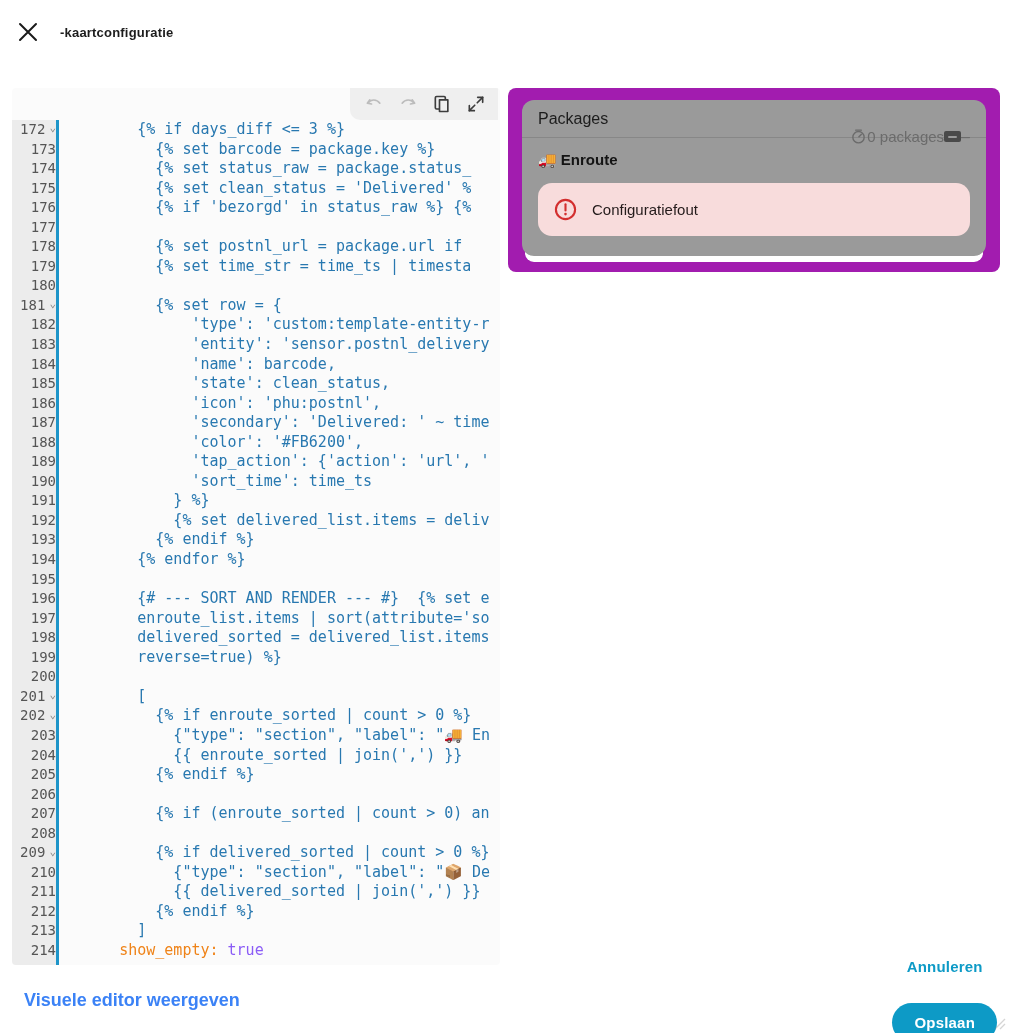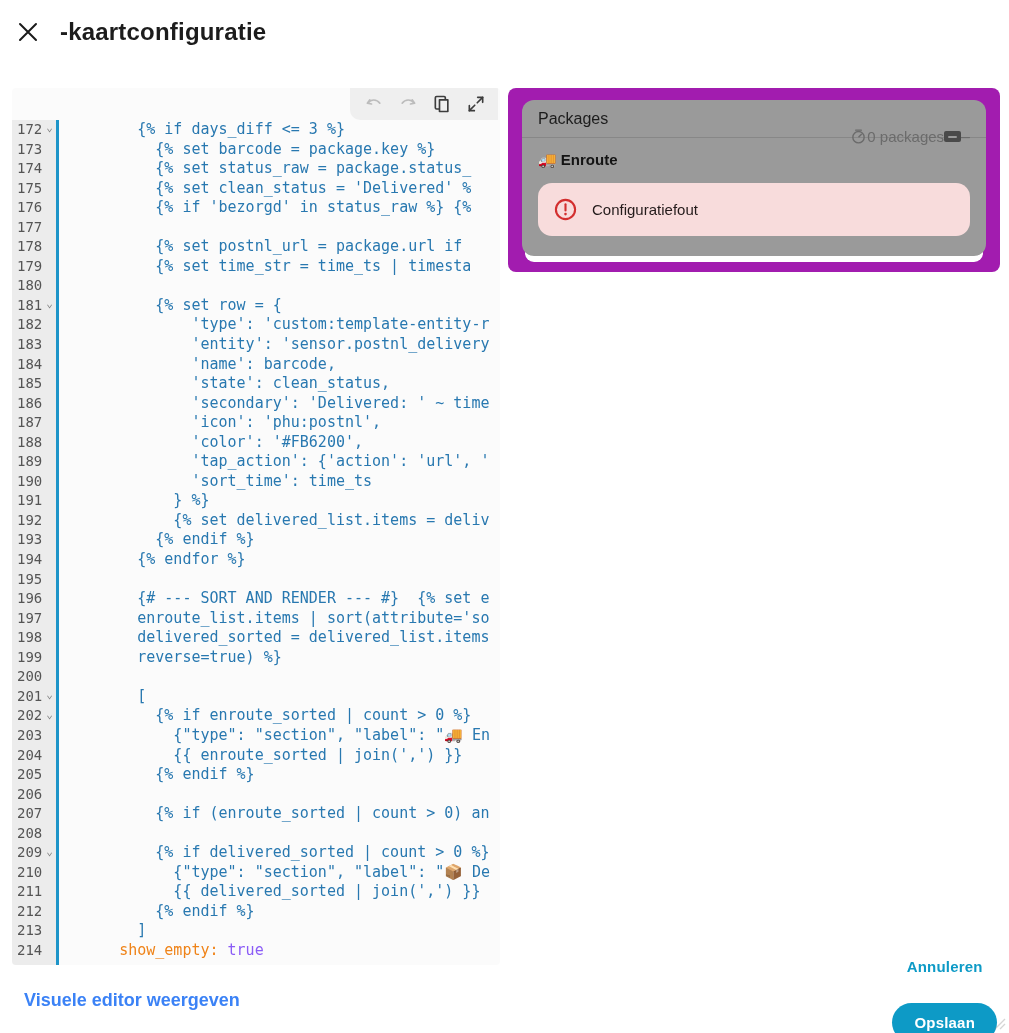--- a/index.html
+++ b/index.html
@@ -2,29 +2,29 @@
 <html><head>
 <meta charset="utf-8">
 <style>
   * { margin:0; padding:0; box-sizing:border-box; }
   html,body { width:1009px; height:1033px; background:#ffffff; font-family:"Liberation Sans", sans-serif; overflow:hidden; }
   .stage { position:relative; width:1009px; height:1033px; background:#fff; }
 
   
   .dlg-header { position:absolute; left:0; top:0; width:100%; height:64px; display:flex; align-items:center; padding:0 14px; }
   .close-btn { width:28px; height:28px; display:flex; align-items:center; justify-content:center; cursor:pointer; }
-  .dlg-title { margin-left:18px; font-size:24px; font-weight:700; color:#1c1c1c; letter-spacing:.2px; }
+  .dlg-title { margin-left:18px; font-size:13px; font-weight:700; color:#1c1c1c; letter-spacing:.2px; }
 
   
   .editor { position:absolute; left:12px; top:88px; width:488px; height:877px; background:#fbfbfb; border-radius:4px; overflow:hidden; }
   .ed-toolbar { position:absolute; top:0; right:2px; height:32px; width:148px; background:#efefef; border-radius:0 0 0 10px; display:flex; align-items:center; justify-content:flex-end; gap:10px; padding:0 10px; }
   .tb-btn { width:24px; height:24px; display:flex; align-items:center; justify-content:center; cursor:pointer; }
   .cm { position:absolute; left:0; top:32px; right:0; bottom:0; display:flex; font-family:"DejaVu Sans Mono","Liberation Mono",monospace; font-size:15px; line-height:19.56px; }
   .gutter { width:44px; background:#ececec; color:#555; flex:none; position:relative; }
-  .gut-line { height:19.56px; display:flex; align-items:center; padding-left:5px; font-size:14px; white-space:nowrap; }
+  .gut-line { height:19.56px; display:flex; align-items:center; padding-left:12px; font-size:14px; white-space:nowrap;justify-content:flex-end; }
   .lnum { color:#555; }
   .fold { color:#818181; font-size:11px; margin-left:4px; margin-top:-3px; cursor:pointer; }
   .blue-bar { width:3px; background:#1e95c9; flex:none; }
   .code { flex:1; overflow:hidden; padding-left:6px; cursor:text; }
   .code-line { height:19.56px; white-space:pre; }
   .j { color:#2878b0; }
   .k { color:#ef8318; }
   .a { color:#8b5cf6; }
   .p { color:#333; }
 
@@ -240,22 +240,22 @@
           <div class="code-line"><span class="j">          {% if 'bezorgd' in status_raw %} {%</span></div>
           <div class="code-line"></div>
           <div class="code-line"><span class="j">          {% set postnl_url = package.url if </span></div>
           <div class="code-line"><span class="j">          {% set time_str = time_ts | timesta</span></div>
           <div class="code-line"></div>
           <div class="code-line"><span class="j">          {% set row = {</span></div>
           <div class="code-line"><span class="j">              'type': 'custom:template-entity-r</span></div>
           <div class="code-line"><span class="j">              'entity': 'sensor.postnl_delivery</span></div>
           <div class="code-line"><span class="j">              'name': barcode,</span></div>
           <div class="code-line"><span class="j">              'state': clean_status,</span></div>
+          <div class="code-line"><span class="j">              'icon': 'phu:postnl',</span></div>
           <div class="code-line"><span class="j">              'secondary': 'Delivered: ' ~ time</span></div>
-          <div class="code-line"><span class="j">              'icon': 'phu:postnl',</span></div>
           <div class="code-line"><span class="j">              'color': '#FB6200',</span></div>
           <div class="code-line"><span class="j">              'tap_action': {'action': 'url', '</span></div>
           <div class="code-line"><span class="j">              'sort_time': time_ts</span></div>
           <div class="code-line"><span class="j">            } %}</span></div>
           <div class="code-line"><span class="j">            {% set delivered_list.items = deliv</span></div>
           <div class="code-line"><span class="j">          {% endif %}</span></div>
           <div class="code-line"><span class="j">        {% endfor %}</span></div>
           <div class="code-line"></div>
           <div class="code-line"><span class="j">        {# --- SORT AND RENDER --- #}  {% set e</span></div>
           <div class="code-line"><span class="j">        enroute_list.items | sort(attribute='so</span></div>

